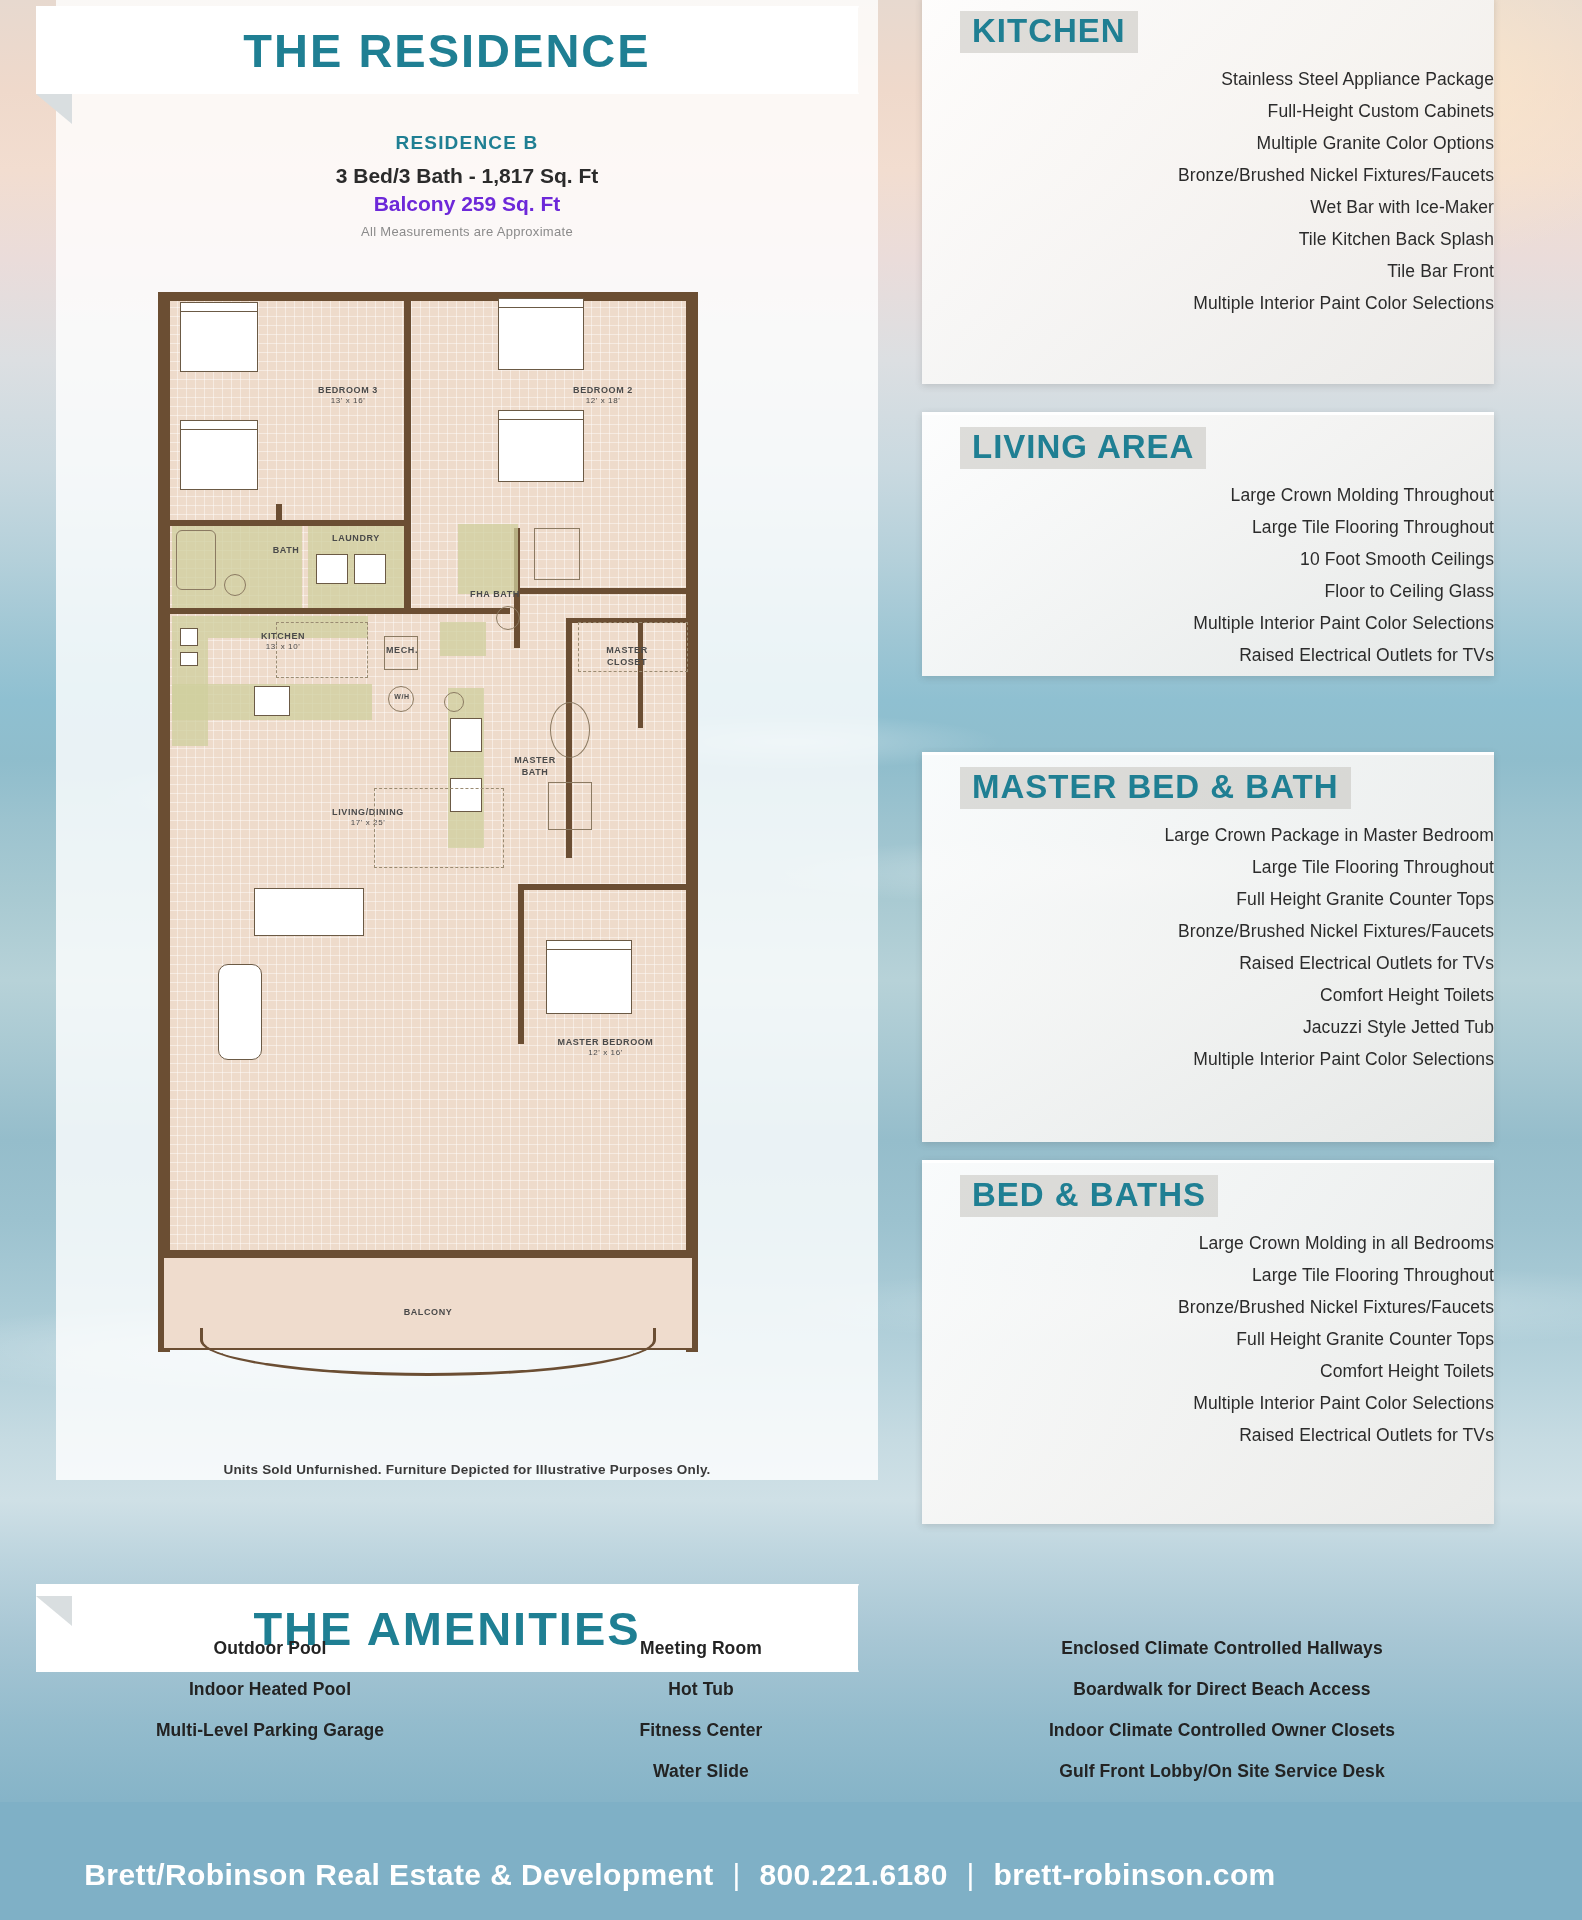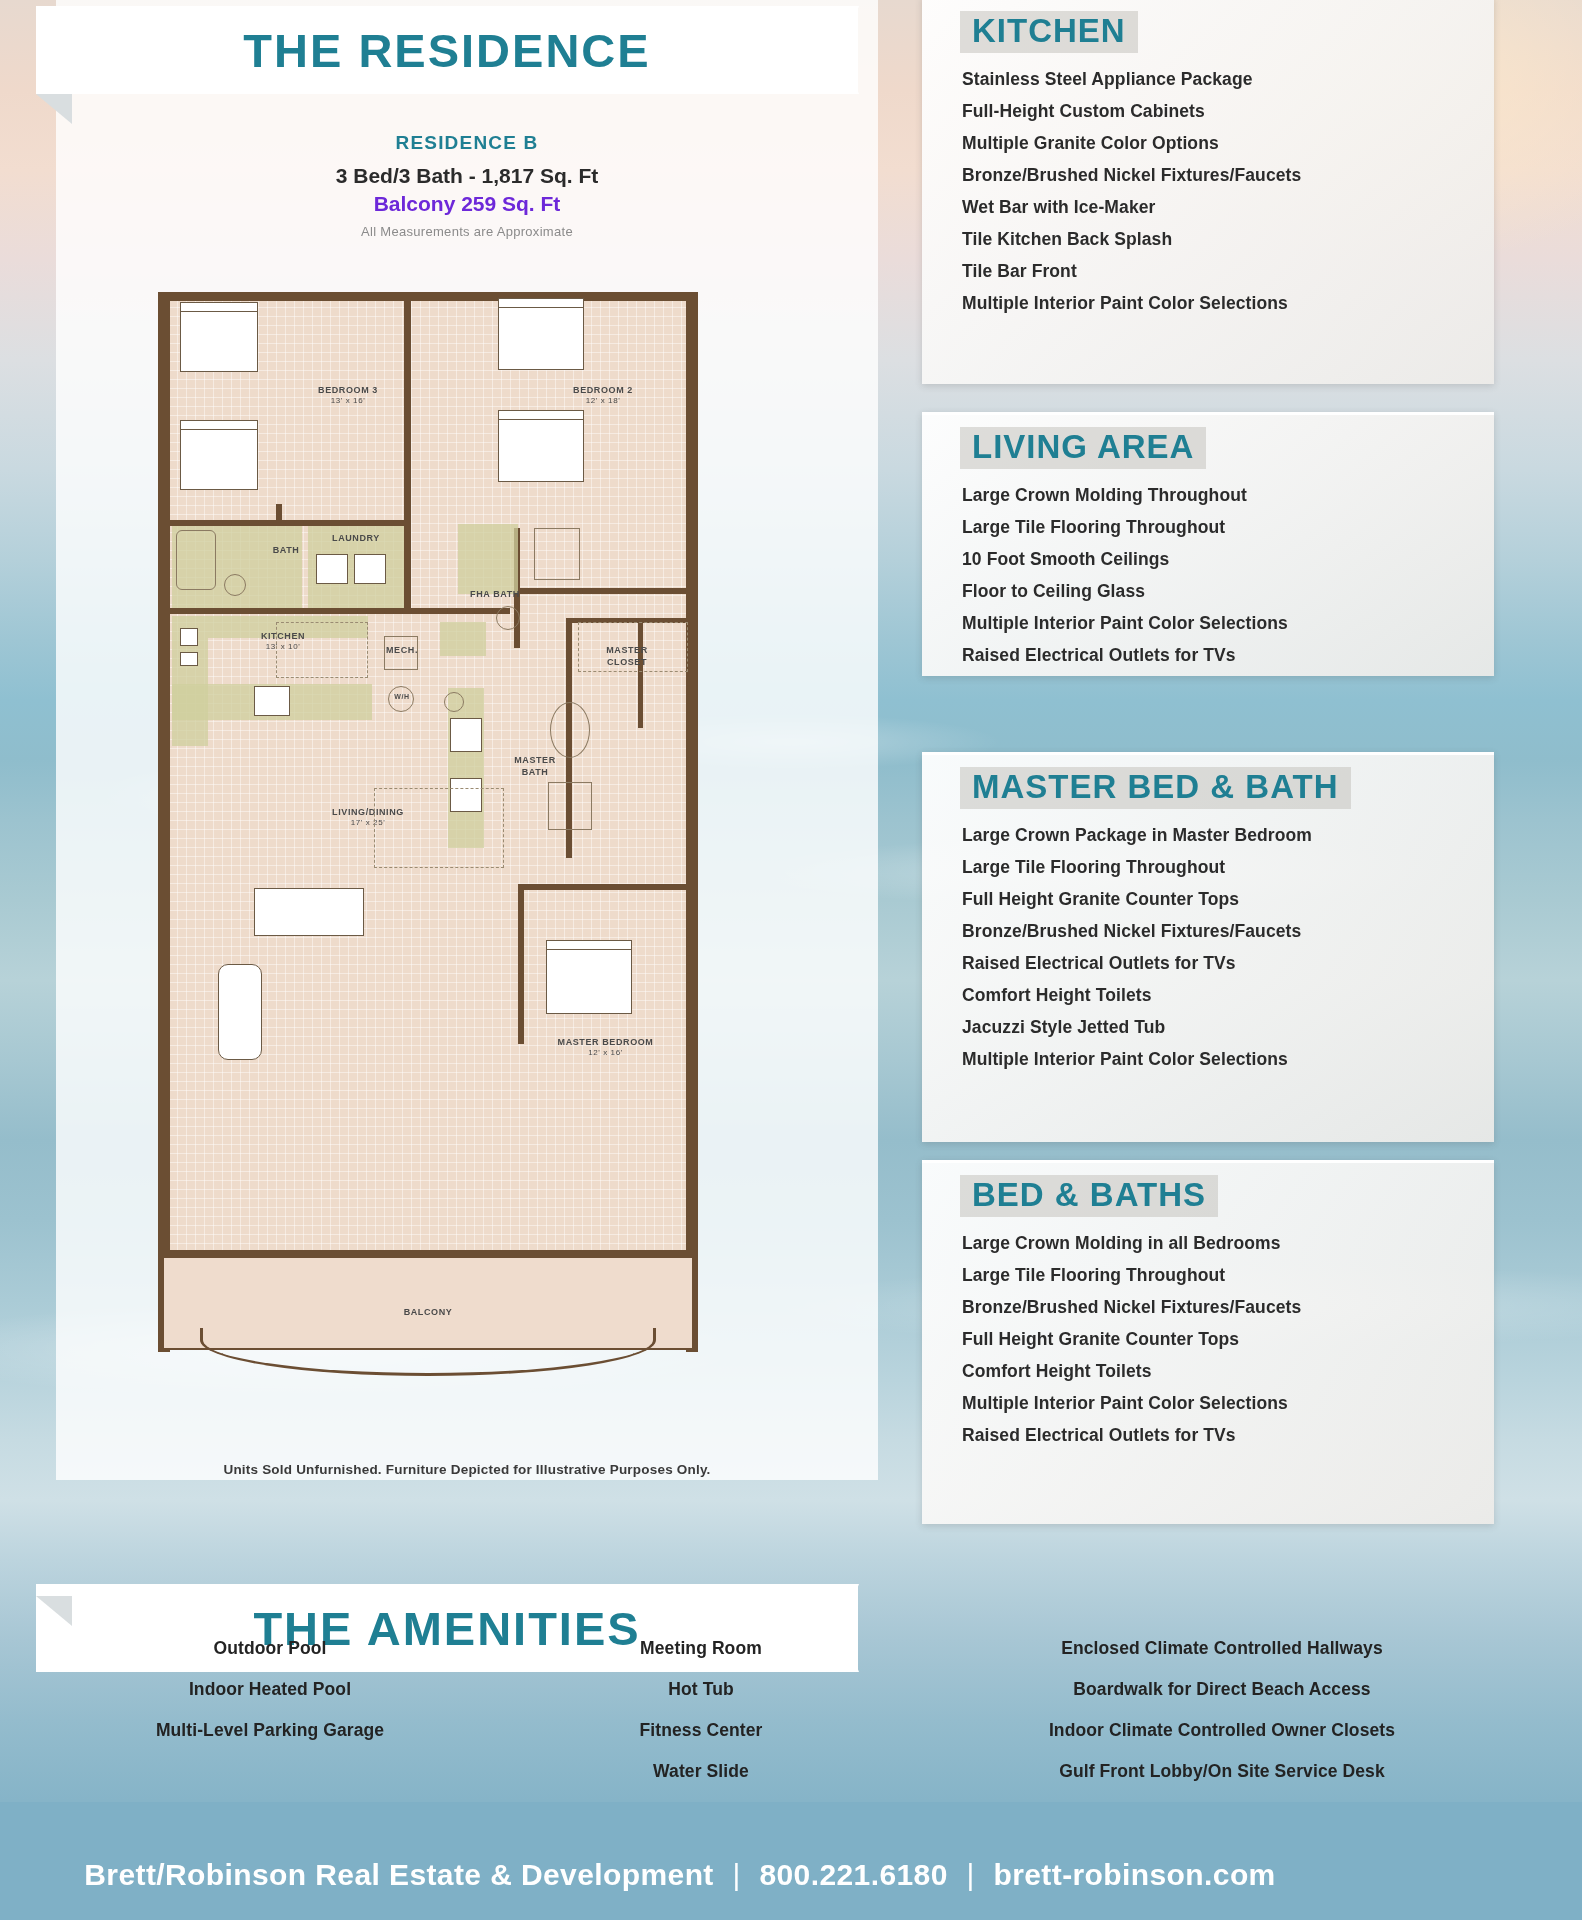--- a/index.html
+++ b/index.html
@@ -143,22 +143,22 @@
   }
   .card-title {
     display:inline-block;
     color:#1f7f93; font-size:33px; font-weight:bold; letter-spacing:1px;
     background:rgba(196,194,190,.55);
     padding:1px 12px 3px 12px;
     margin:12px 0 6px 38px;
   }
   .card ul { list-style:none; margin:0; padding:4px 0 24px 40px; }
   .card li {
-    font-size:17.5px; color:#2b2b2b; font-weight:bold;
-    padding:5.5px 0; letter-spacing:.1px;
+    font-size:17.5px; color:#2b2b2b; font-weight:normal;
+    padding:5.5px 0; letter-spacing:.1px;text-align:right;
   }
 
   
   .amen-wrap { position:absolute; left:0; top:1628px; width:1582px; }
   .amen-cols { display:flex; }
   .amen-col { text-align:center; }
   .amen-col div {
     font-size:17.5px; font-weight:bold; color:#232323; padding:10px 0;
     letter-spacing:.1px;
   }

